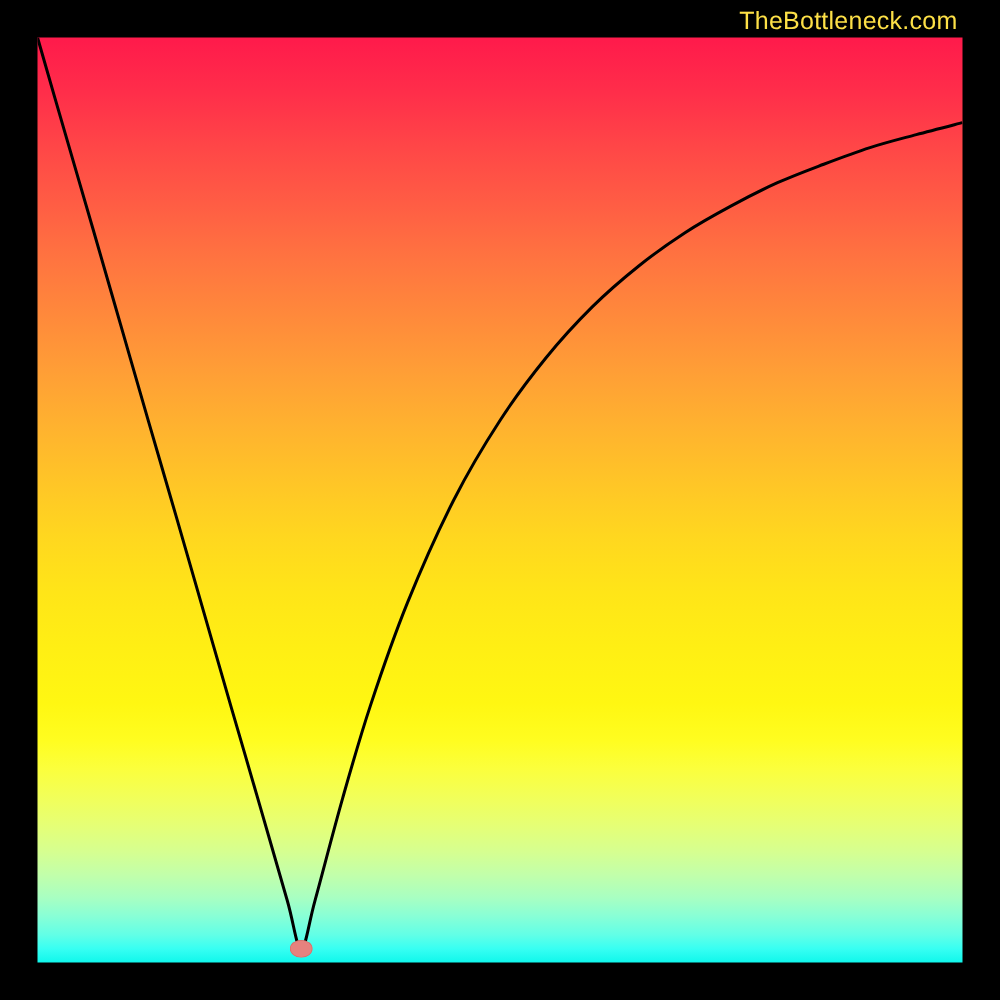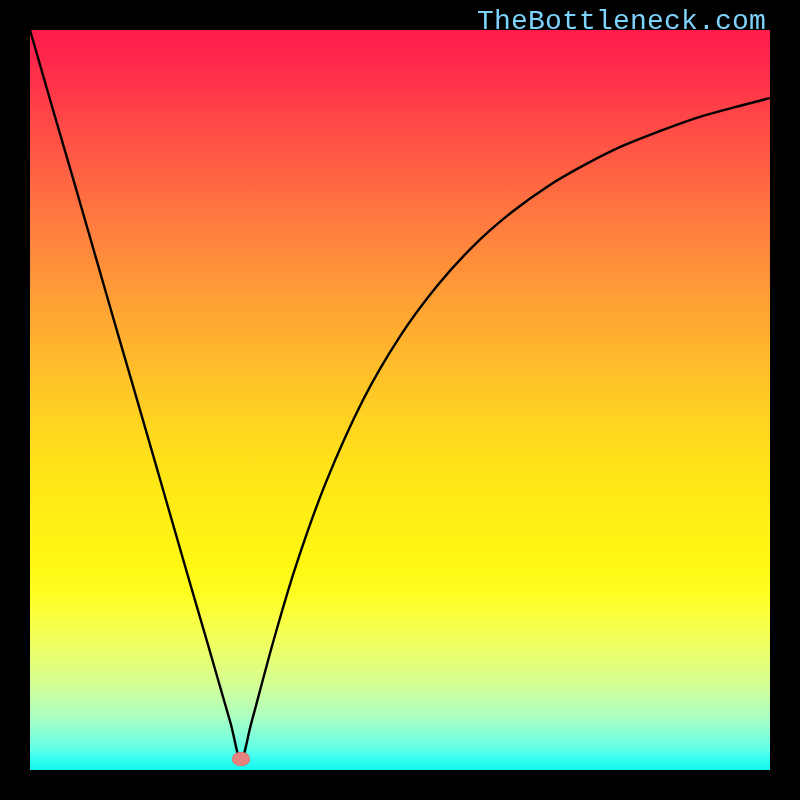--- a/index.html
+++ b/index.html
@@ -49,25 +49,25 @@
       #88ffd6 95%,
       #62ffe6 97%,
       #38fff2 98.5%,
       #10f7ec 100%
     );
   }
   .watermark {
     position: absolute;
     top: 6px;
     right: 34px;
-    color: #7dd3fc;
-    font-size: 28px;
+    color: #fde047;
+    font-size: 20px;
     letter-spacing: 0.2px;
     font-weight: 400;
-    font-family: Liberation Mono, monospace;
+    font-family: Liberation Sans, sans-serif;
   }
   svg.curve {
     position: absolute;
     left: 0;
     top: 0;
     width: 740px;
     height: 740px;
     pointer-events: none;
   }
   .minimum-marker {

